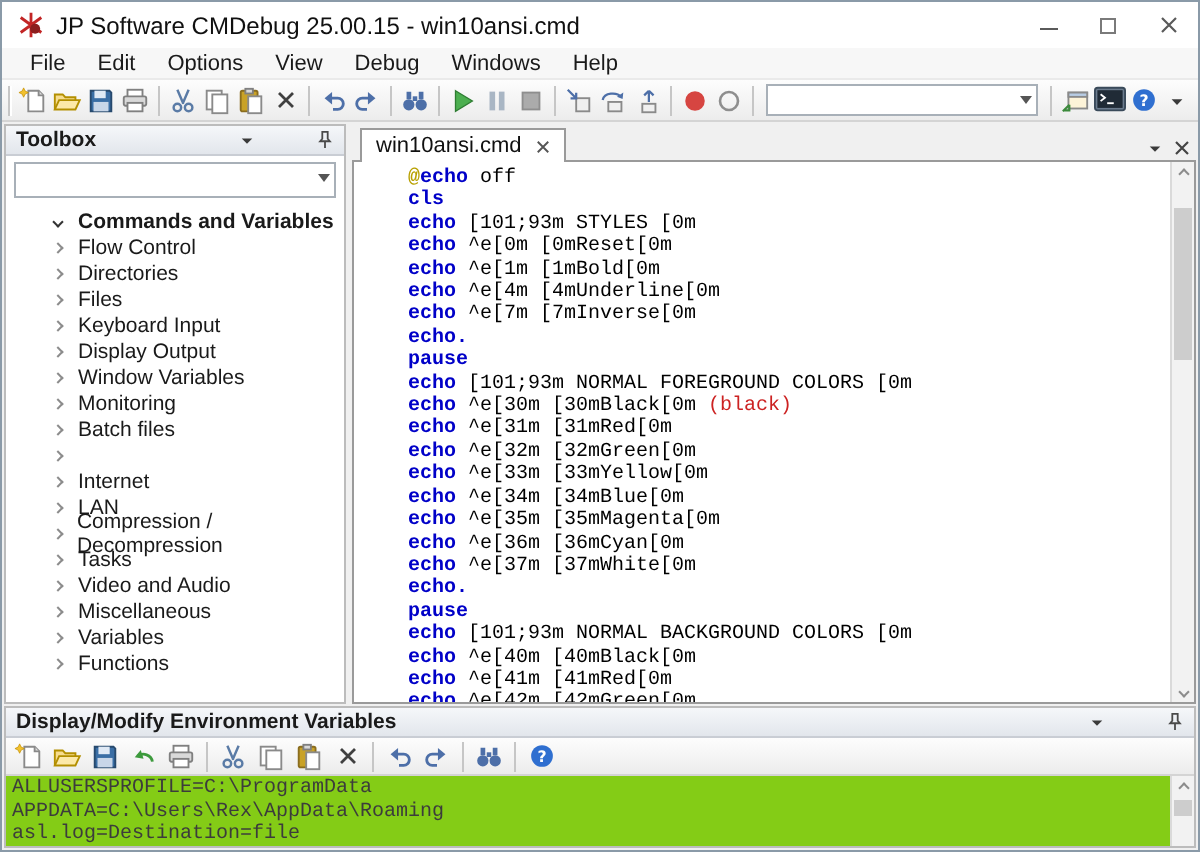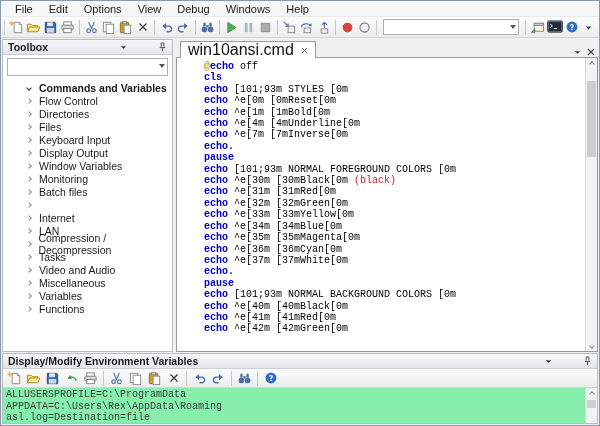--- a/index.html
+++ b/index.html
@@ -47,47 +47,69 @@
   .chev-box { width:8px; display:flex; justify-content:center; margin-right:6px; }
   .chev { display:inline-block; width:4px; height:4px; border-right:1px solid #8c8c8c; border-bottom:1px solid #8c8c8c; }
   .chev.right { transform:rotate(-45deg); }
   .chev.down { transform:rotate(45deg); border-color:#333; }
 
   .v-splitter { width:3px; background:#f0f0f0; }
 
   
   .editor-col { flex:1; display:flex; flex-direction:column; margin:1px 1px 1px 0; overflow:hidden; }
   .tabbar { height:18px; display:flex; align-items:flex-end; background:#f0f0f0; padding-left:4px; position:relative; flex:0 0 auto; }
-  .tab { height:17px; background:#fff; border:1px solid #9a9a9a; border-bottom:none; display:flex; align-items:center; gap:7px; padding:0 7px; font-size:16px; color:#101010; margin-bottom:-1px; z-index:2; }
+  .tab { height:17px; background:#fff; border:1px solid #9a9a9a; border-bottom:none; display:flex; align-items:center; gap:7px; padding:0 7px; font-size:11px; color:#101010; margin-bottom:-1px; z-index:2; }
   .tab-close svg { display:block; }
   .tab-right { position:absolute; right:3px; top:3px; display:flex; gap:6px; align-items:center; }
   .editor-body { flex:1; border:1px solid #9a9a9a; background:#fff; display:flex; overflow:hidden; z-index:1;padding-left:16px; }
   .code { flex:1; padding:3px 0 0 11px; font-family:"Liberation Mono", monospace; font-size:10px; line-height:11.4px; white-space:pre; overflow:hidden; }
   .seg-kw { color:var(--kw); font-weight:bold; }
   .seg-tx { color:#000; }
   .seg-at { color:var(--at); font-weight:bold; }
   .seg-rd { color:var(--rd); }
 
   
   .vscroll { width:12px; background:#f2f2f2; border-left:1px solid #dadada; display:flex; flex-direction:column; flex:0 0 auto; }
   .sb-arrow { height:11px; display:flex; align-items:center; justify-content:center; flex:0 0 auto; }
   .sb-track { flex:1; position:relative; }
   .sb-thumb { position:absolute; left:1px; right:1px; background:#cdcdcd; }
 
   
-  .bottom-panel { height:71px; margin:0 1px 1px 1px; border:1px solid #bcbcbc; background:#86efac; display:flex; flex-direction:column; flex:0 0 auto; overflow:hidden; }
+  .bottom-panel { height:71px; margin:0 1px 1px 1px; border:1px solid #bcbcbc; background:#84cc16; display:flex; flex-direction:column; flex:0 0 auto; overflow:hidden; }
   .bottom-toolbar { height:19px; background:linear-gradient(#fdfdfd,#ececec); border-bottom:1px solid #d4d4d4; display:flex; align-items:center; padding:0 2px; flex:0 0 auto; }
   .env-wrap { flex:1; display:flex; overflow:hidden; }
   .env-content { flex:1; font-family:"Liberation Mono", monospace; font-size:10px; line-height:11.5px; color:#3c3c3c; padding:1px 0 0 3px; white-space:pre; overflow:hidden; }
 </style>
 </head>
 <body>
 
 <div class="window">
 
+  <div class="titlebar">
+    <svg class="app-icon" viewBox="0 0 16 16">
+      <g stroke="#c22525" stroke-width="1.5">
+          <path d="M8 1.5v13M2.5 4l11 8M13.5 4l-11 8"></path>
+        </g>
+      <circle cx="10.2" cy="10" r="2.7" fill="#8c1d1d"></circle>
+    </svg>
+    <span class="title-text">JP Software CMDebug 25.00.15 - win10ansi.cmd</span>
+    <div class="win-controls">
+      <div class="win-btn">
+          <span class="glyph-min"></span>
+        </div>
+      <div class="win-btn">
+          <span class="glyph-max"></span>
+        </div>
+      <div class="win-btn">
+        <svg width="9" height="9" viewBox="0 0 9 9">
+            <path d="M1 1l7 7M8 1L1 8" stroke="#5a5a5a" stroke-width="1.1"></path>
+          </svg>
+      </div>
+    </div>
+  </div>
 
   <div class="menubar">
       <div class="menu-item">File</div>
       <div class="menu-item">Edit</div>
       <div class="menu-item">Options</div>
       <div class="menu-item">View</div>
       <div class="menu-item">Debug</div>
       <div class="menu-item">Windows</div>
       <div class="menu-item">Help</div>
     </div>

